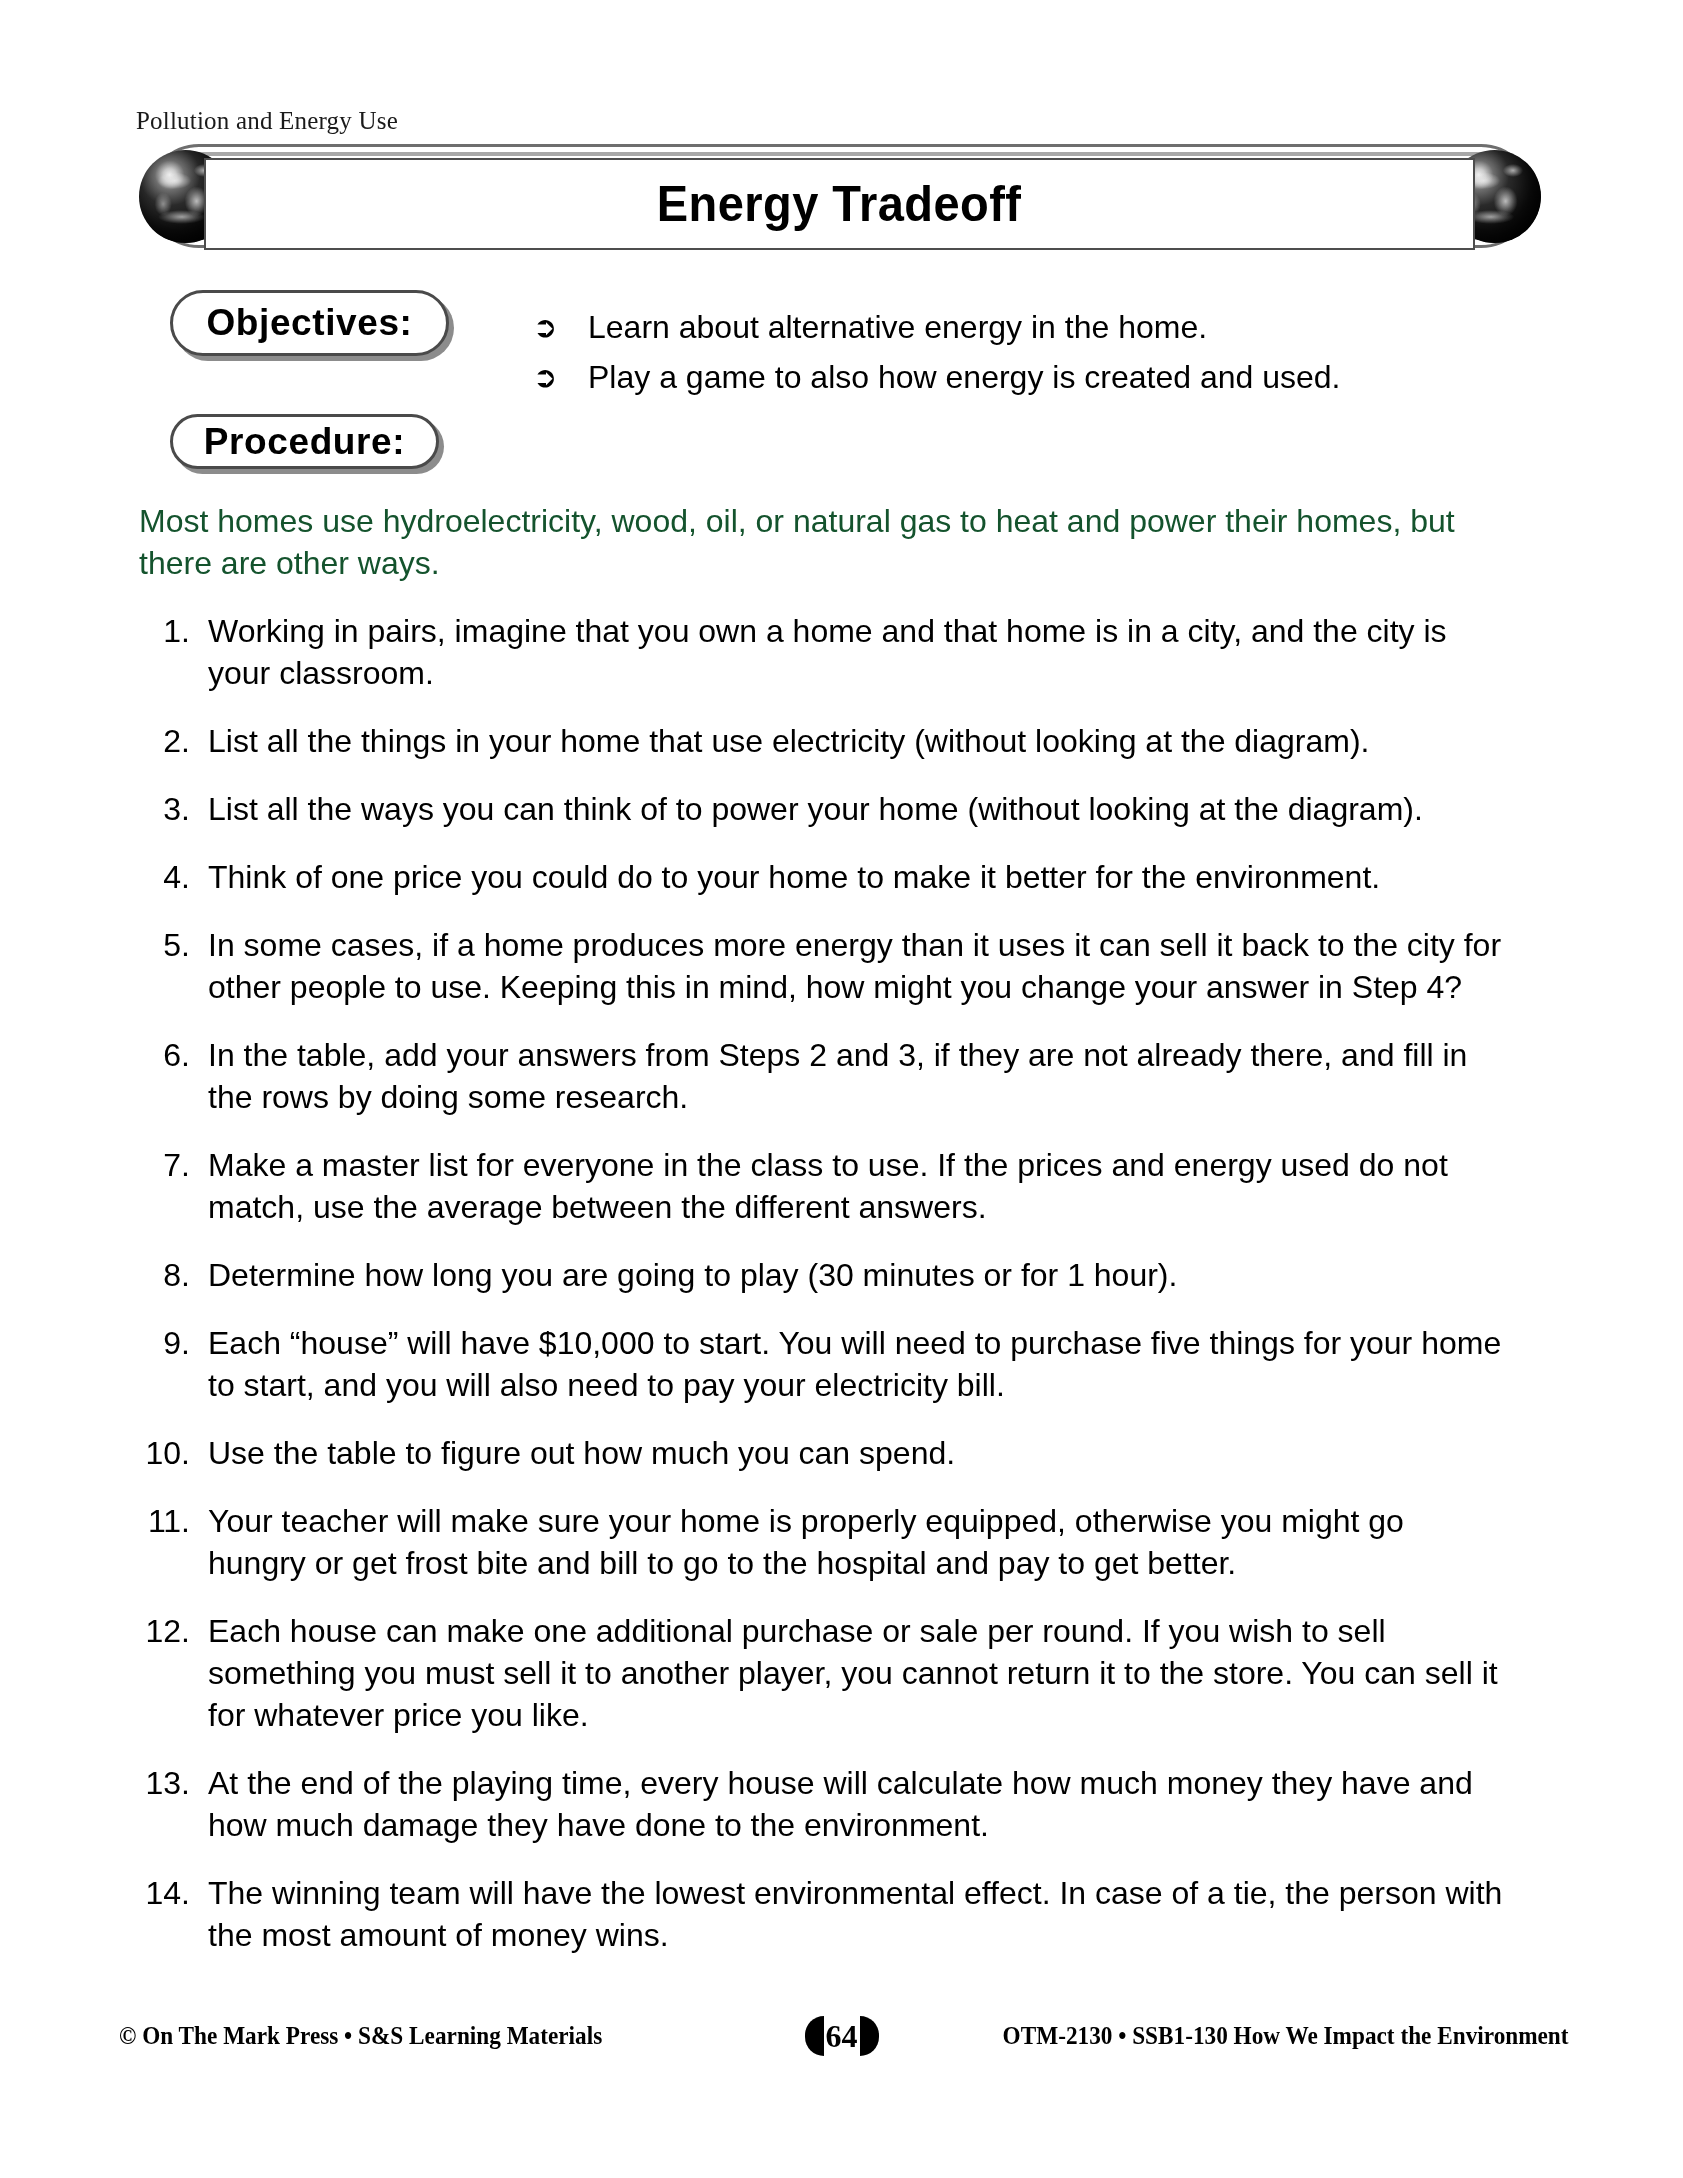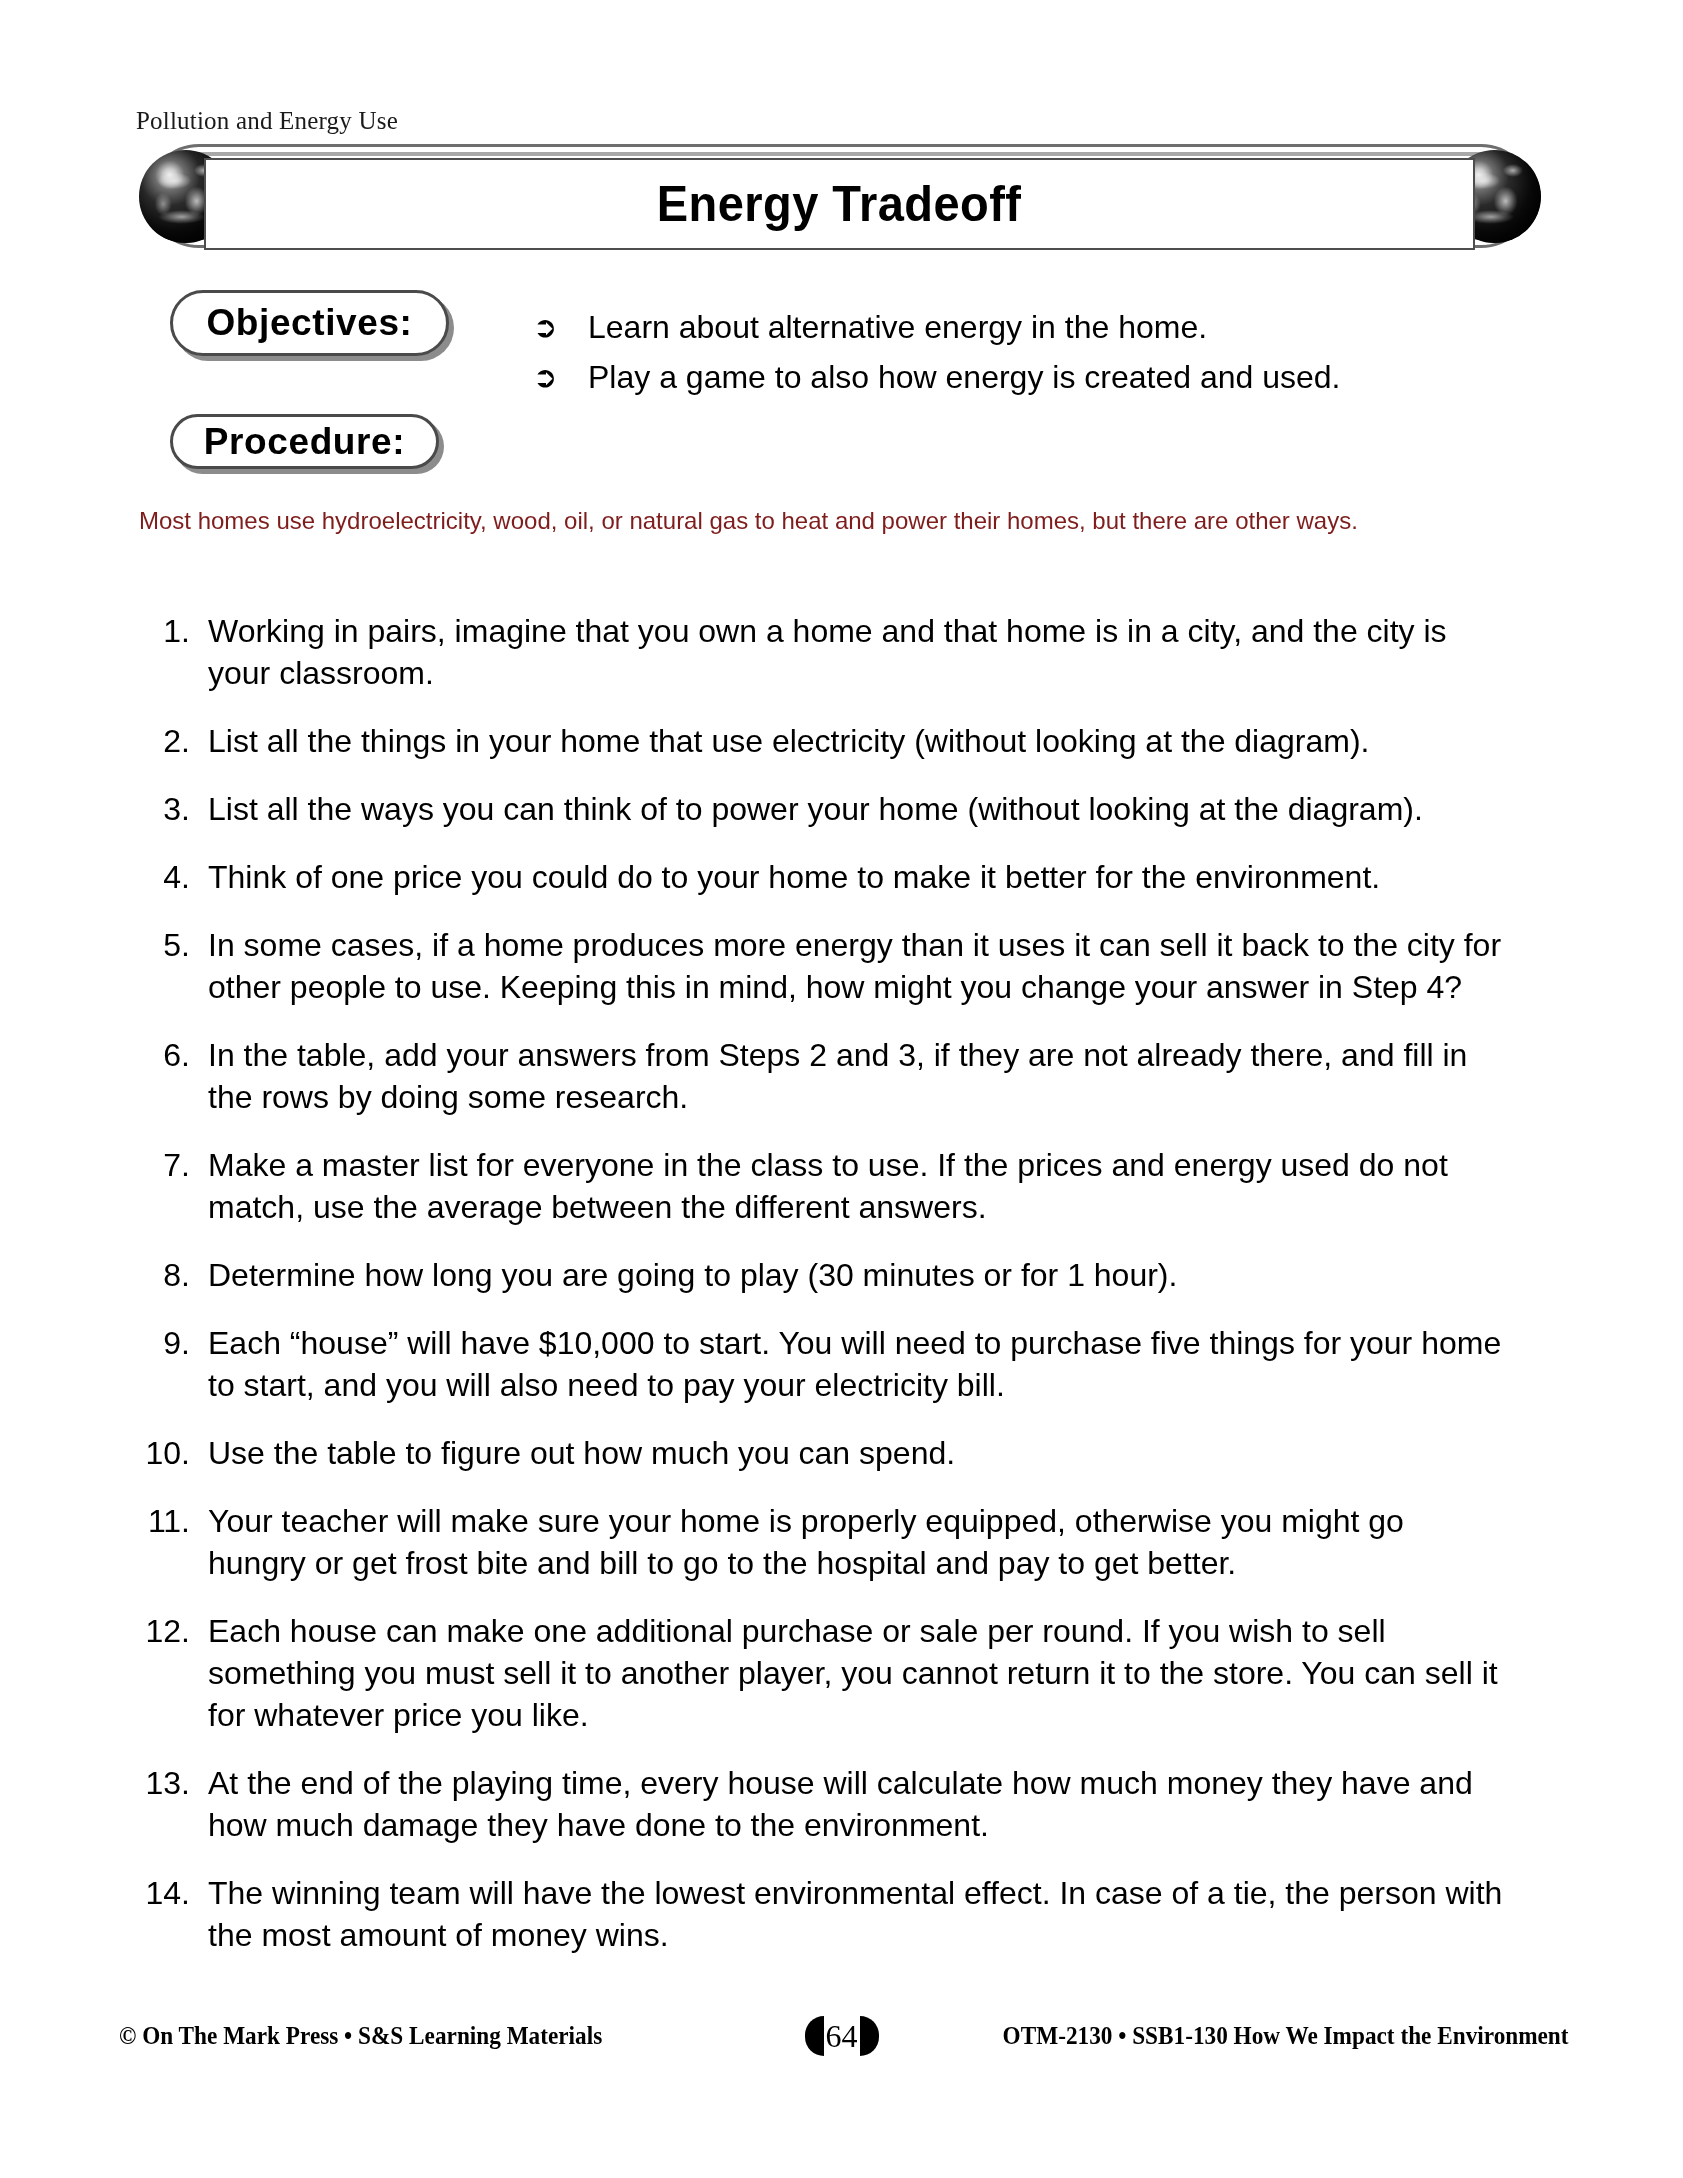--- a/index.html
+++ b/index.html
@@ -171,23 +171,23 @@
     text-align: right;
   }
 
   
   .intro {
     position: absolute;
     left: 139px;
     top: 500px;
     width: 1376px;
     font-family: "Liberation Sans Narrow", "Liberation Sans", sans-serif;
-    font-size: 24px;
+    font-size: 32px;
     line-height: 42px;
-    color: #7f1d1d;
+    color: #14532d;
   }
 
   
   .steps {
     position: absolute;
     left: 139px;
     top: 610px;
     width: 1386px;
   }
   .step {
@@ -248,20 +248,21 @@
     transform-origin: right center;
   }
   .pagenum-wrap {
     position: absolute;
     left: 50%;
     top: -6px;
     transform: translateX(-50%);
     display: flex;
     align-items: center;
     gap: 2px;
+    font-weight: bold;
   }
   .pagenum-deco {
     width: 19px;
     height: 40px;
     background: #000000;
   }
   .deco-left  { border-radius: 19px 0 0 19px; }
   .deco-right { border-radius: 0 19px 19px 0; }
   .pagenum {
     font-family: "Liberation Serif", serif;

